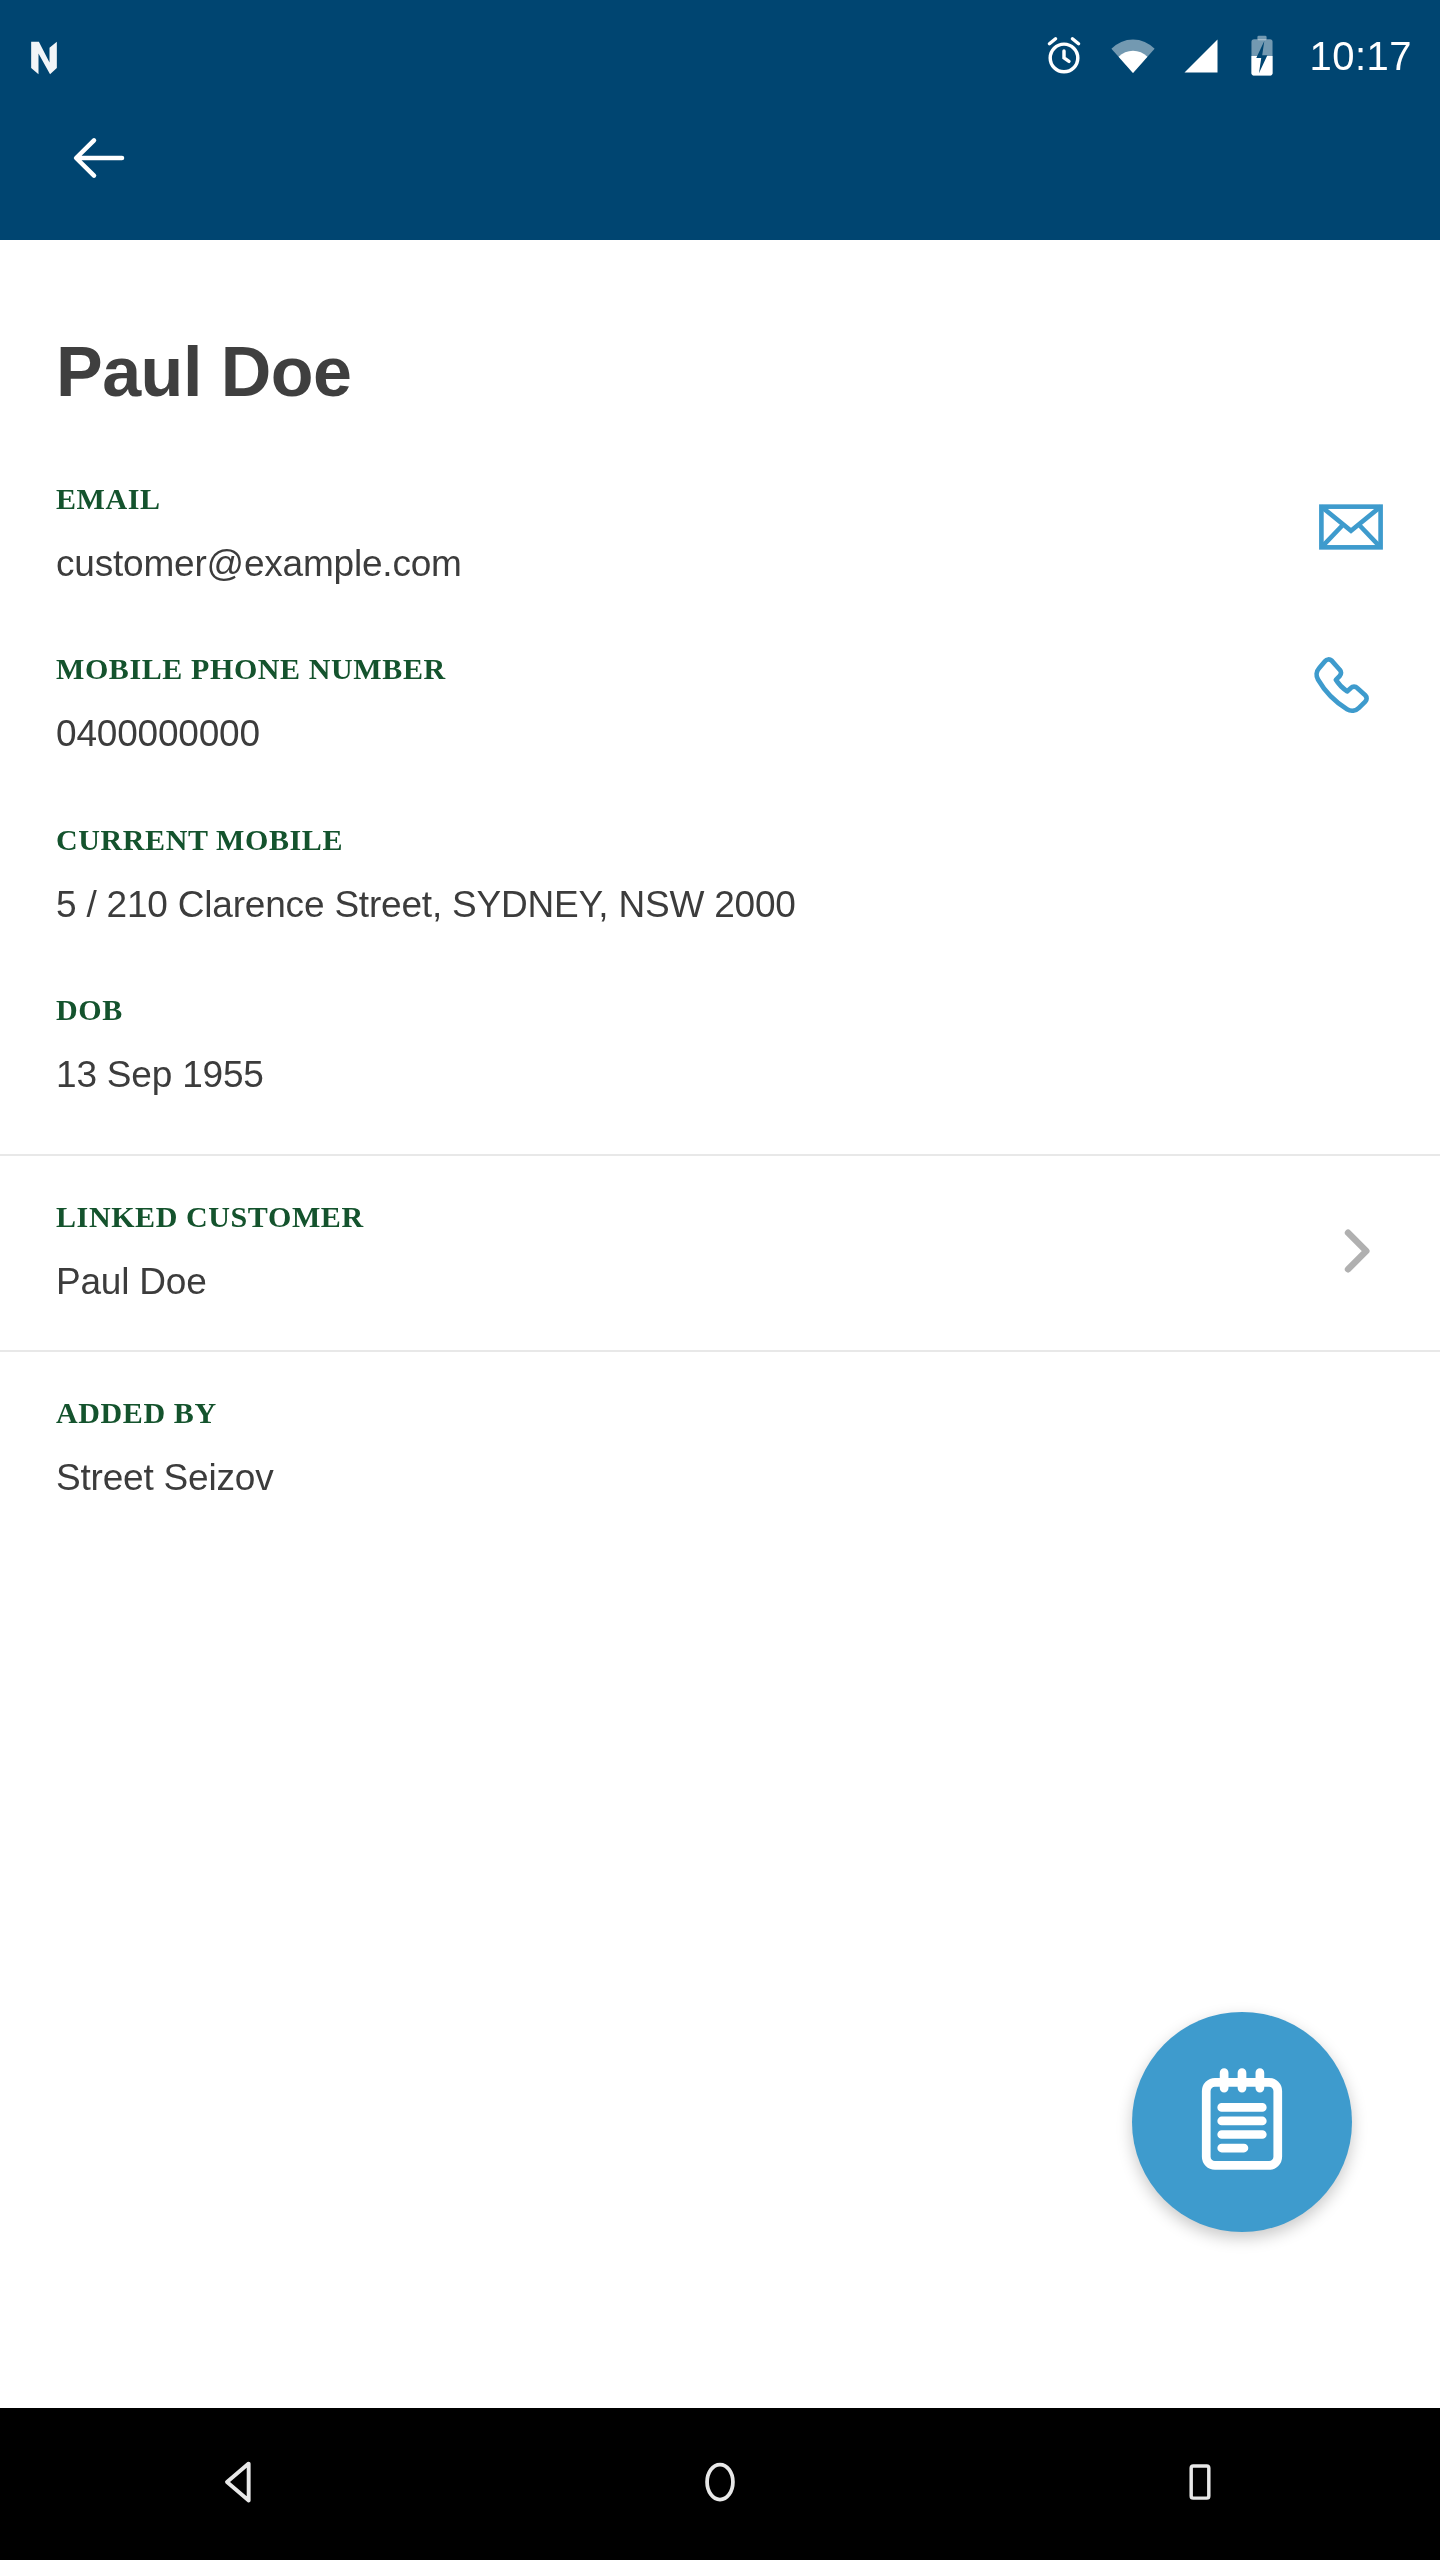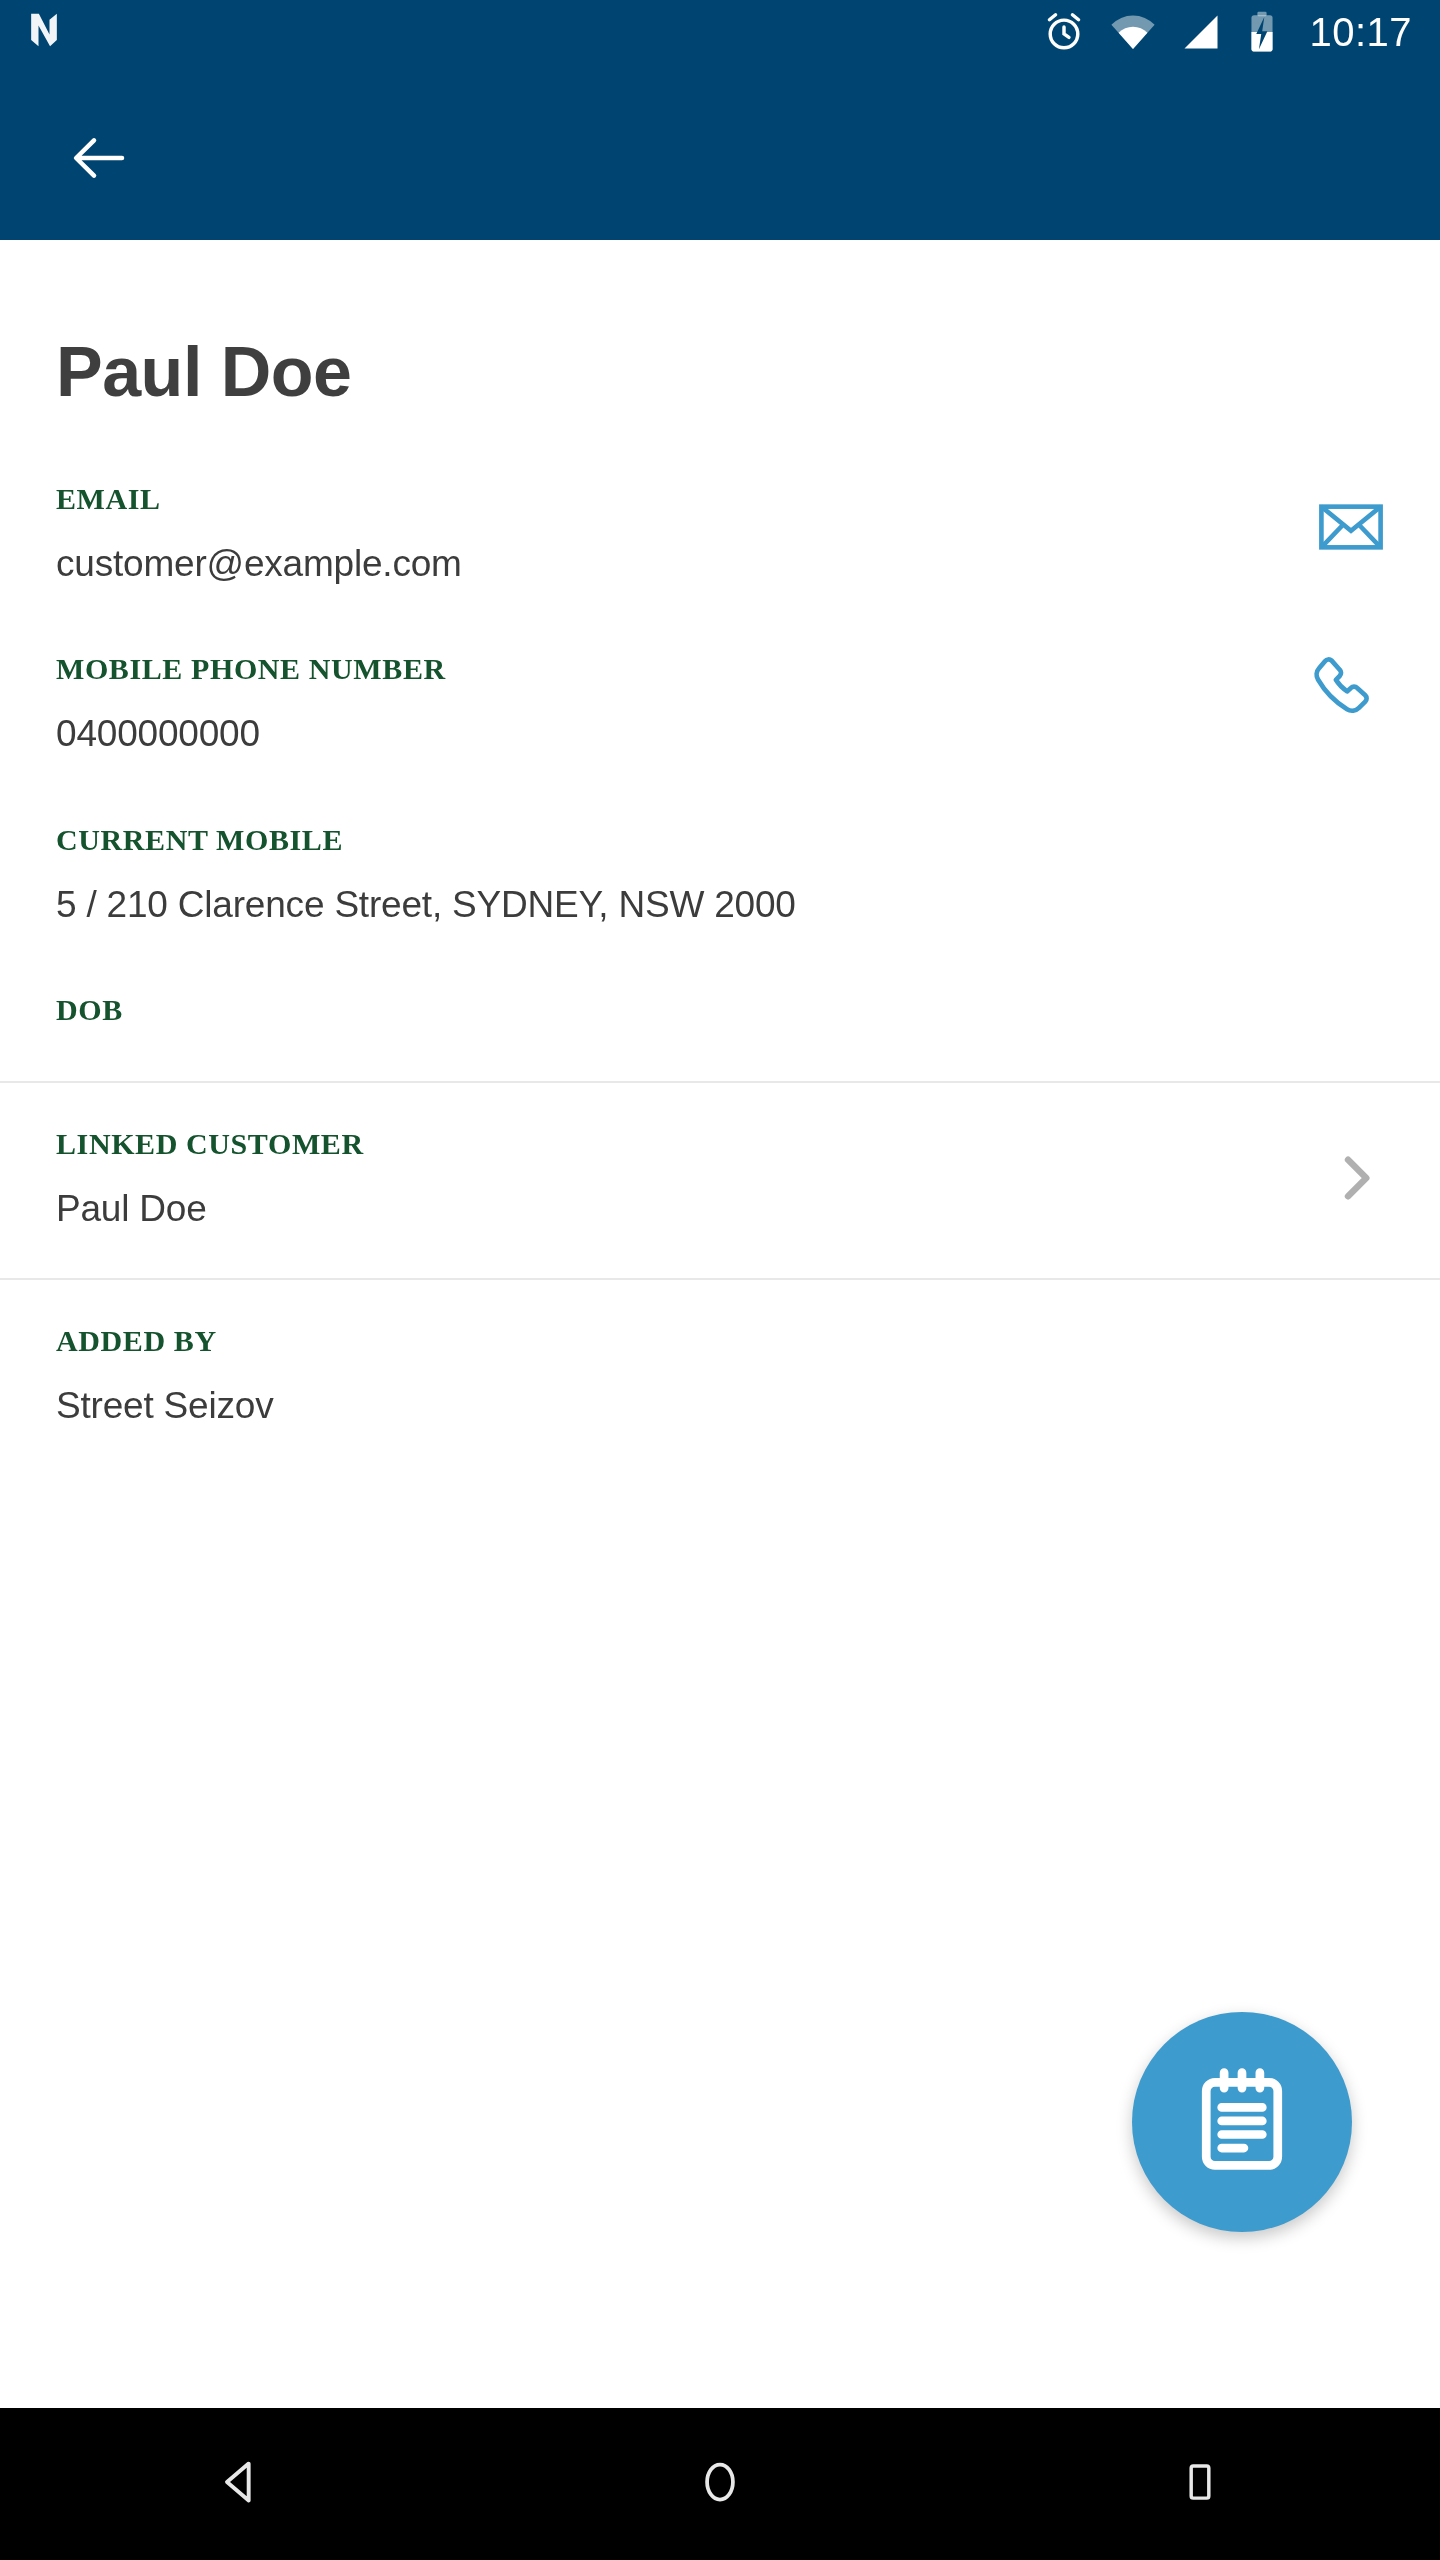--- a/index.html
+++ b/index.html
@@ -13,21 +13,21 @@
     position:relative;
     width:1440px; height:2560px;
     background:#ffffff;
     display:flex; flex-direction:column;
   }
 
   
   .status-bar {
     height:80px;
     background:#004571;
-    display:flex; align-items:flex-start;
+    display:flex; align-items:flex-end;
     padding:8px 28px 0 22px;
     flex:0 0 auto;
     position:relative;
   }
   .status-left { display:flex; align-items:center; }
   .status-right {
     margin-left:auto;
     display:flex; align-items:center;
     gap:22px;
   }
@@ -244,20 +244,21 @@
 
     <div class="field-block">
       <div class="field-label">CURRENT MOBILE</div>
       <div class="field-value">5 / 210 Clarence Street, SYDNEY, NSW 2000</div>
     </div>
 
     <div class="field-gap"></div>
 
     <div class="field-block">
       <div class="field-label">DOB</div>
+      <div class="field-value">13 Sep 1955</div>
     </div>
 
     <div style="height:56px;"></div>
     <div class="divider"></div>
 
     <div class="row-block">
       <div class="row-texts">
         <div class="field-label">LINKED CUSTOMER</div>
         <div class="field-value">Paul Doe</div>
       </div>

